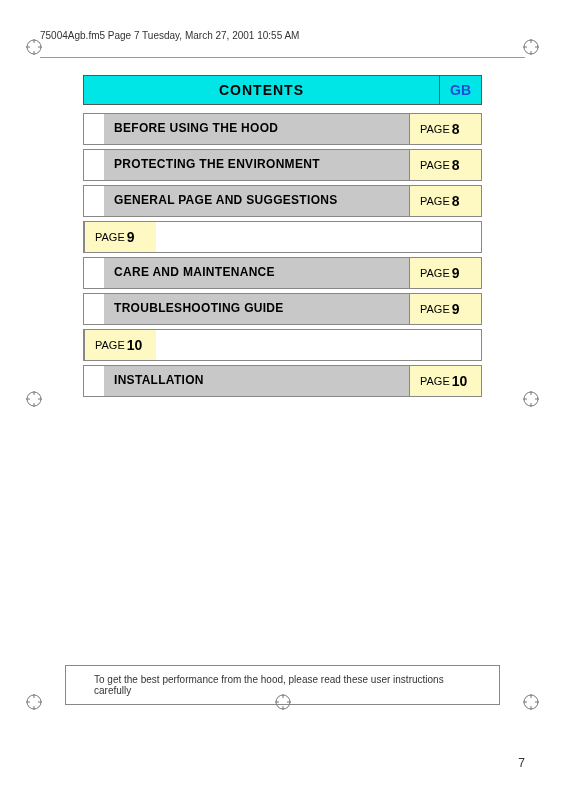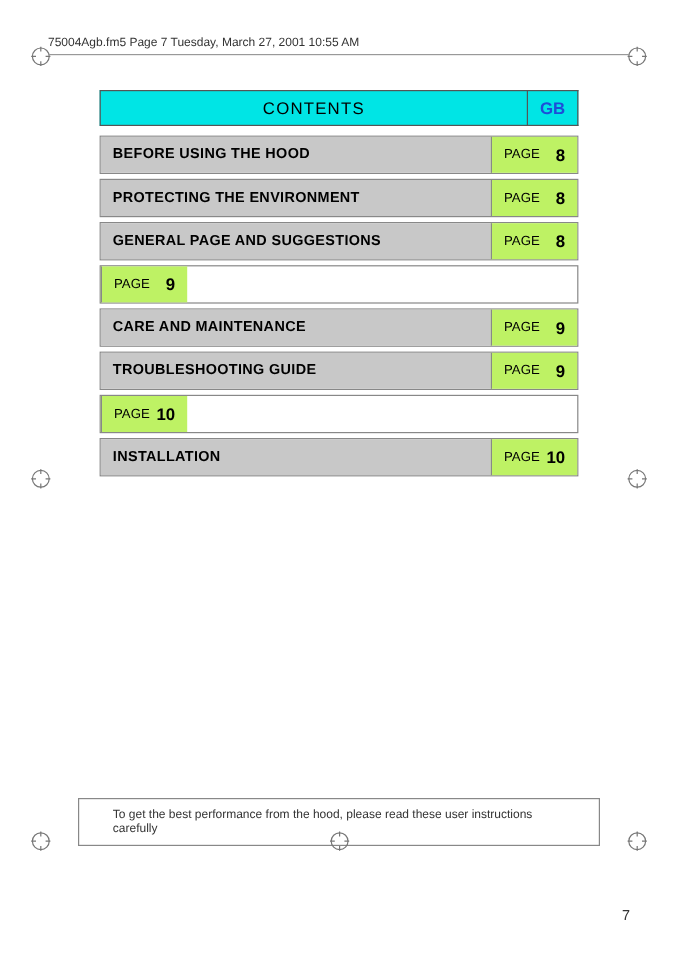--- a/index.html
+++ b/index.html
@@ -24,21 +24,21 @@
     .header-bar {
       position: absolute;
       top: 30px;
       left: 40px;
       right: 40px;
       font-size: 10px;
       color: #333;
       display: flex;
       align-items: center;
       border-bottom: 1px solid #999;
-      padding-bottom: 4px;
+      padding-bottom: 16px;
     }
 
     .header-crosshair {
       position: absolute;
       top: 38px;
       left: 25px;
       width: 18px;
       height: 18px;
     }
 
@@ -62,21 +62,21 @@
     .contents-header {
       display: flex;
       width: 100%;
       margin-bottom: 8px;
     }
 
     .contents-title-cell {
       background: #00e5e5;
       flex: 1;
       padding: 6px 10px;
-      font-weight: 400;
+      font-weight: 700;
       font-size: 14px;
       color: #000;
       letter-spacing: 1px;
       border: 1.5px solid #555;
       text-align: center;
     }
 
     .contents-gb-cell {
       background: #00e5e5;
       padding: 6px 10px;
@@ -98,35 +98,36 @@
     }
 
     .toc-row-title {
       background: #c8c8c8;
       flex: 1;
       padding: 7px 10px;
       font-weight: 900;
       font-size: 12px;
       color: #000;
       letter-spacing: 0.3px;
+      margin-left: 20px;
     }
 
     .toc-row-page {
-      background: #bef264;
+      background: #fef9c3;
       padding: 7px 10px;
       font-weight: 900;
       font-size: 12px;
       color: #000;
       white-space: nowrap;
       border-left: 1px solid #888;
       min-width: 72px;
       text-align: right;
       display: flex;
       align-items: center;
-      justify-content: space-between;
+      justify-content: flex-start;
       gap: 2px;
     }
 
     .toc-row-page .page-word {
       font-weight: 400;
       font-size: 11px;
     }
 
     .toc-row-page .page-num {
       font-weight: 900;

